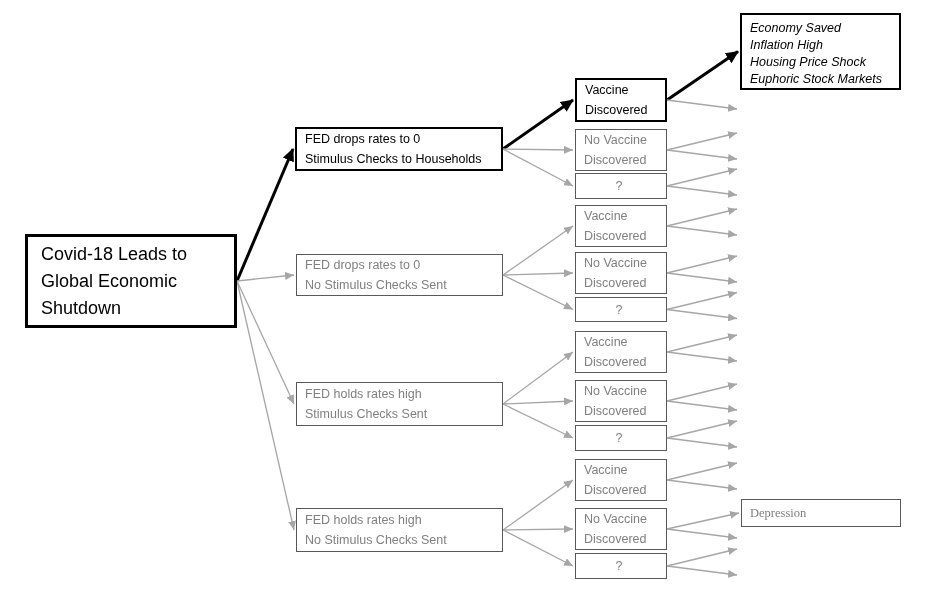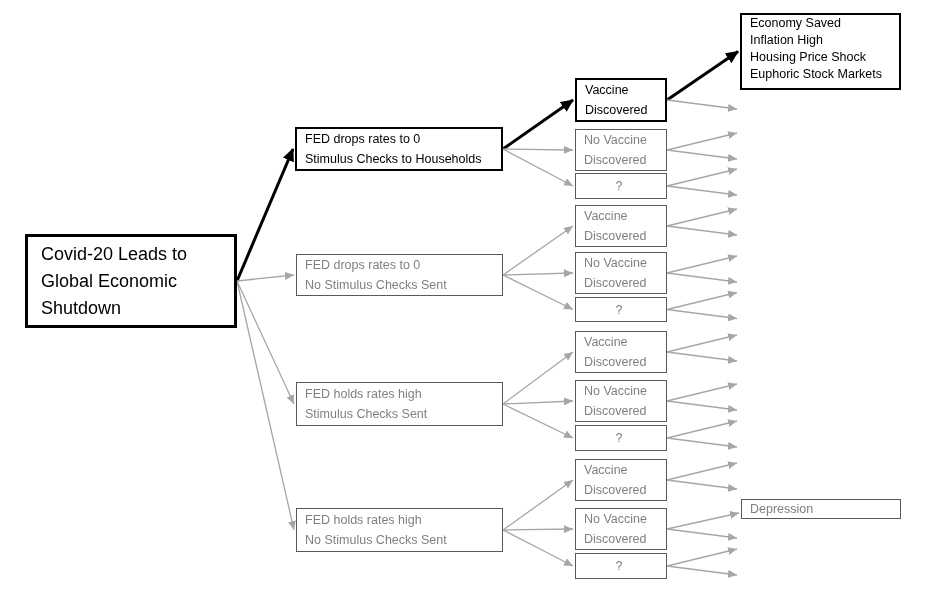--- a/index.html
+++ b/index.html
@@ -24,42 +24,42 @@
   .bold{
     border:2.5px solid var(--emphasis,#000);
     color:var(--emphasis,#000);
   }
   .root{
     border-width:3px;
     font-size:18px;line-height:27px;
     padding-left:13px;
   }
   .q{justify-content:center;padding-left:0;}
-  .multi{align-items:flex-start;line-height:17px;}
+  .multi{align-items:flex-start;padding-top:5px;line-height:17px;font-style:italic;}
 
   
   #n-root{left:25px;top:234px;width:212px;height:94px;}
   #n-l21{left:295px;top:127px;width:208px;height:44px;}
   #n-l22{left:296px;top:254px;width:207px;height:42px;}
   #n-l23{left:296px;top:382px;width:207px;height:44px;}
   #n-l24{left:296px;top:508px;width:207px;height:44px;}
   #n-g1v{left:575px;top:78px;width:92px;height:44px;}
   #n-g1n{left:575px;top:129px;width:92px;height:42px;}
   #n-g1q{left:575px;top:173px;width:92px;height:26px;}
   #n-g2v{left:575px;top:205px;width:92px;height:42px;}
   #n-g2n{left:575px;top:252px;width:92px;height:42px;}
   #n-g2q{left:575px;top:297px;width:92px;height:25px;}
   #n-g3v{left:575px;top:331px;width:92px;height:42px;}
   #n-g3n{left:575px;top:380px;width:92px;height:42px;}
   #n-g3q{left:575px;top:425px;width:92px;height:26px;}
   #n-g4v{left:575px;top:459px;width:92px;height:42px;}
   #n-g4n{left:575px;top:508px;width:92px;height:42px;}
   #n-g4q{left:575px;top:553px;width:92px;height:26px;}
   #n-out{left:740px;top:13px;width:161px;height:77px;}
-  #n-dep{left:741px;top:499px;width:160px;height:20px;}
+  #n-dep{left:741px;top:499px;width:160px;height:28px;font-family:Liberation Serif, serif;}
 </style>
 </head>
 <body>
 
 <div class="canvas">
   <svg id="edges-svg" width="934" height="591">
     <defs>
       <marker id="mh-gray" markerUnits="userSpaceOnUse" markerWidth="9" markerHeight="8" refX="9" refY="4" orient="auto">
         <path id="mh-gray-path" d="M0,0 L9,4 L0,8 Z" fill="#a6a6a6"></path>
       </marker>
@@ -102,21 +102,21 @@
       <line x1="667" y1="438" x2="737" y2="421" stroke="#a6a6a6" stroke-width="1.3" marker-end="url(#mh-gray)"></line>
       <line x1="667" y1="438" x2="737" y2="447" stroke="#a6a6a6" stroke-width="1.3" marker-end="url(#mh-gray)"></line>
       <line x1="667" y1="480" x2="737" y2="463" stroke="#a6a6a6" stroke-width="1.3" marker-end="url(#mh-gray)"></line>
       <line x1="667" y1="480" x2="737" y2="489" stroke="#a6a6a6" stroke-width="1.3" marker-end="url(#mh-gray)"></line>
       <line x1="667" y1="529" x2="739" y2="513" stroke="#a6a6a6" stroke-width="1.3" marker-end="url(#mh-gray)"></line>
       <line x1="667" y1="529" x2="737" y2="538" stroke="#a6a6a6" stroke-width="1.3" marker-end="url(#mh-gray)"></line>
       <line x1="667" y1="566" x2="737" y2="549" stroke="#a6a6a6" stroke-width="1.3" marker-end="url(#mh-gray)"></line>
       <line x1="667" y1="566" x2="737" y2="575" stroke="#a6a6a6" stroke-width="1.3" marker-end="url(#mh-gray)"></line>
     </svg>
 
-  <div class="node bold root" id="n-root">Covid-20 Leads to
+  <div class="node bold root" id="n-root">Covid-18 Leads to
 Global Economic
 Shutdown</div>
 
   <div class="node bold" id="n-l21">FED drops rates to 0
 Stimulus Checks to Households</div>
   <div class="node" id="n-l22">FED drops rates to 0
 No Stimulus Checks Sent</div>
   <div class="node" id="n-l23">FED holds rates high
 Stimulus Checks Sent</div>
   <div class="node" id="n-l24">FED holds rates high

